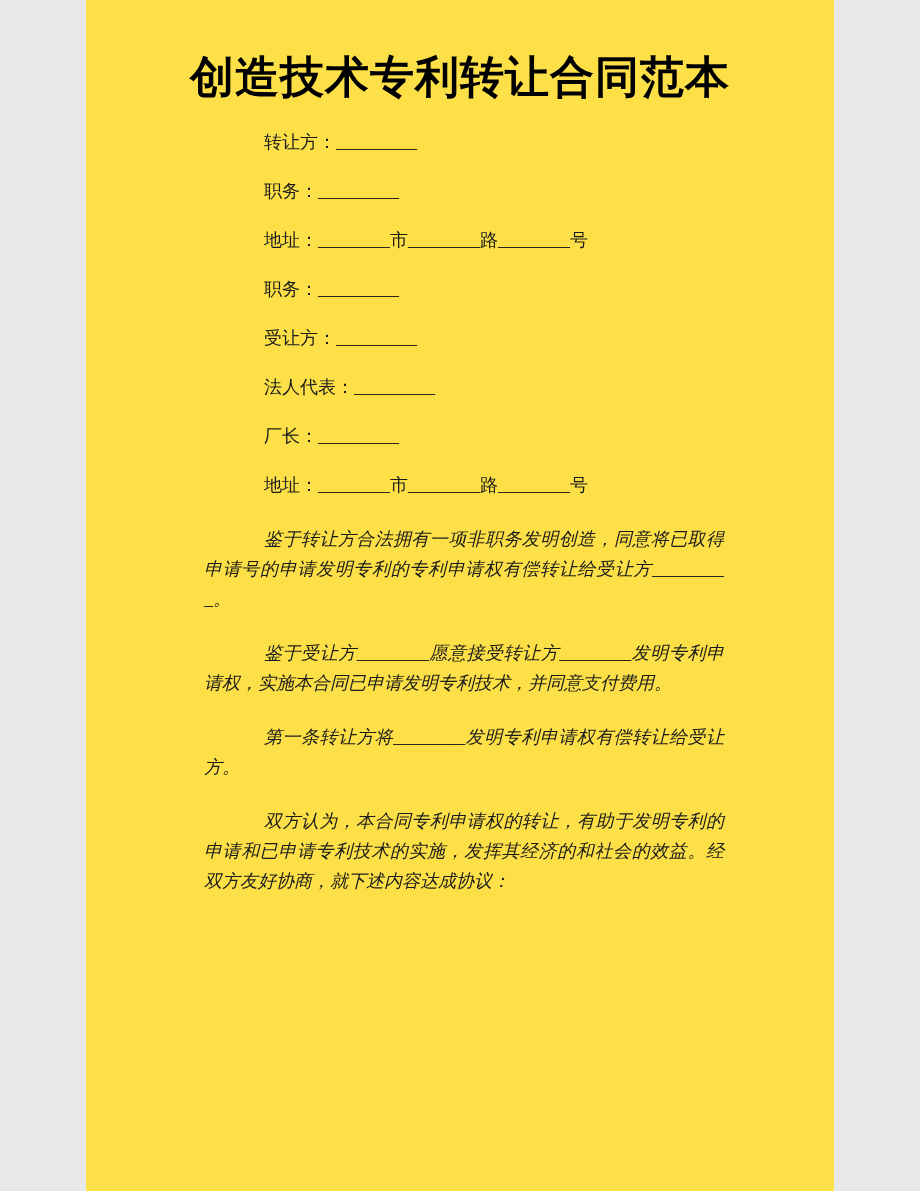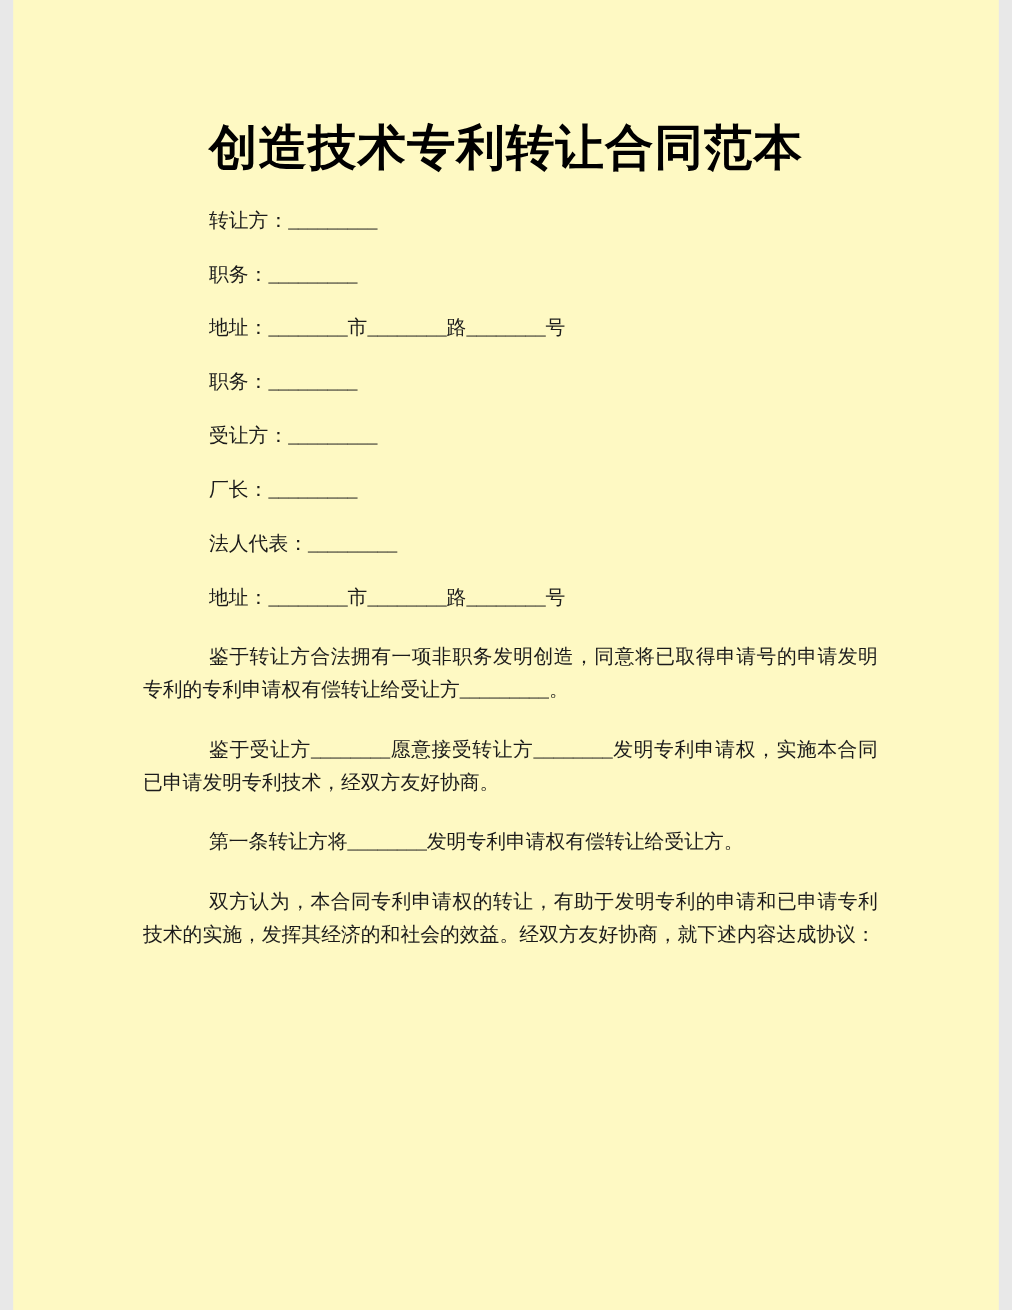--- a/index.html
+++ b/index.html
@@ -1,24 +1,24 @@
 <!DOCTYPE html>
 <html><head>
 <meta charset="utf-8">
 <style>
   * { margin: 0; padding: 0; box-sizing: border-box; }
   html, body { background: #e8e8e8; }
   .page {
     position: relative;
-    width: 896px;
+    width: 748px;
     height: 1191px;
     margin: 0 auto;
-    background: #fef9c3;
+    background: #fde047;
     color: #1b1b1b;
-    padding-top: 110px;
+    padding-top: 52px;
     overflow: hidden;
     font-family: "Liberation Serif", serif;
   }
   .doc-title {
     font-family: "Liberation Sans", sans-serif;
     font-weight: bold;
     font-size: 44px;
     line-height: 50px;
     letter-spacing: 1px;
     text-align: center;
@@ -37,39 +37,40 @@
     color: #1b1b1b;
   }
   .para {
     line-height: 30px;
     margin: 24px 0 0 0;
     text-indent: 60px;
     text-align: justify;
     word-break: break-all;
     overflow-wrap: break-word;
     color: #1b1b1b;
+    font-style: italic;
   }
 </style>
 </head>
 <body>
 
 <div class="page">
 
   <h1 class="doc-title">创造技术专利转让合同范本</h1>
 
   <div class="content">
 
     <p class="form-line">转让方：_________</p>
     <p class="form-line">职务：_________</p>
     <p class="form-line">地址：________市________路________号</p>
     <p class="form-line">职务：_________</p>
     <p class="form-line">受让方：_________</p>
+    <p class="form-line">法人代表：_________</p>
     <p class="form-line">厂长：_________</p>
-    <p class="form-line">法人代表：_________</p>
     <p class="form-line">地址：________市________路________号</p>
 
     <p class="para">鉴于转让方合法拥有一项非职务发明创造，同意将已取得申请号的申请发明专利的专利申请权有偿转让给受让方_________。</p>
-    <p class="para">鉴于受让方________愿意接受转让方________发明专利申请权，实施本合同已申请发明专利技术，经双方友好协商。</p>
+    <p class="para">鉴于受让方________愿意接受转让方________发明专利申请权，实施本合同已申请发明专利技术，并同意支付费用。</p>
     <p class="para">第一条转让方将________发明专利申请权有偿转让给受让方。</p>
     <p class="para">双方认为，本合同专利申请权的转让，有助于发明专利的申请和已申请专利技术的实施，发挥其经济的和社会的效益。经双方友好协商，就下述内容达成协议：</p>
 
   </div>
 </div>
 
 </body></html>

